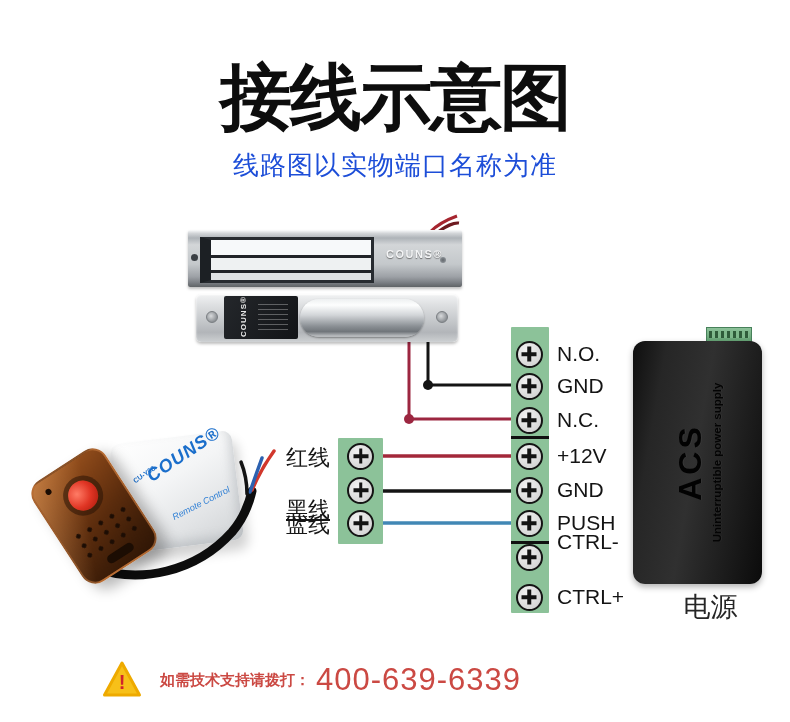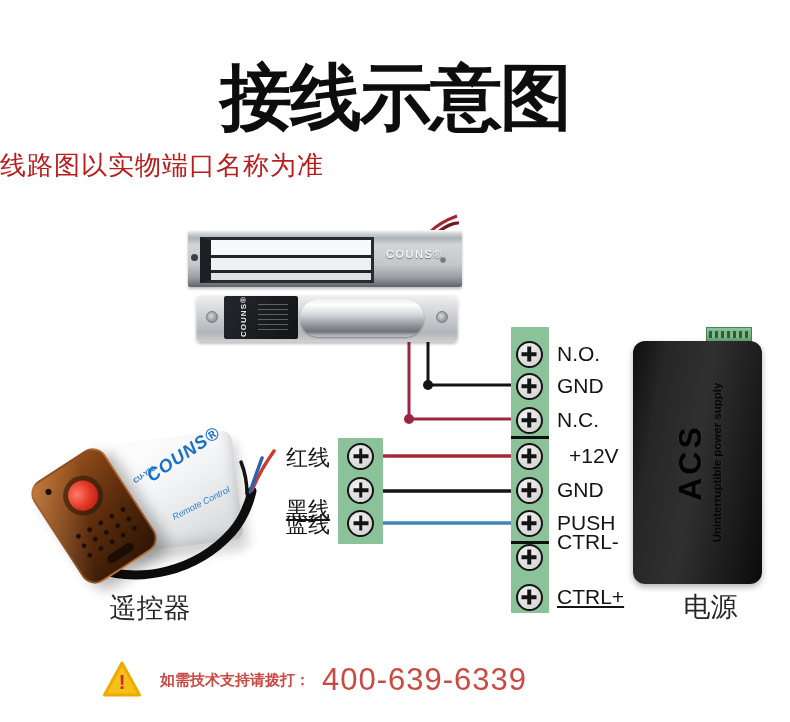--- a/index.html
+++ b/index.html
@@ -5,21 +5,21 @@
   html,body{margin:0;padding:0;background:#fff;}
   .canvas{
     position:relative;width:790px;height:722px;background:#ffffff;overflow:hidden;
     font-family:"Liberation Sans",sans-serif;color:#111;
   }
   .abs{position:absolute;}
 
   
   .title{left:0;top:50px;width:100%;text-align:center;font-size:72px;font-weight:900;
          color:#0d0d0d;letter-spacing:-2px;z-index:4;}
-  .subtitle{left:0;top:148px;width:100%;font-size:26px;color:#b91c1c;
+  .subtitle{left:0;top:148px;width:100%;text-align:center;font-size:26px;color:#1d4ed8;
             letter-spacing:1px;z-index:4;}
 
   
   .maglock{left:188px;top:230px;width:274px;height:57px;z-index:3;border-radius:2px;
     background:linear-gradient(180deg,#fbfcfd 0%,#d2d5d8 6%,#aeb3b8 14%,#d3d6d8 26%,#c4c8cb 60%,#9da1a6 82%,#7c8085 92%,#5f6366 100%);
     box-shadow:0 2px 3px rgba(0,0,0,.25);}
   .maglock-face{position:absolute;left:12px;top:7px;width:160px;height:40px;
     border:3px solid #272b30;border-left:11px solid #1c2024;
     background:linear-gradient(180deg,#f7f9fa 0%,#f7f9fa 38%,#212428 38%,#212428 46%,#eef1f2 46%,#eef1f2 74%,#212428 74%,#212428 82%,#dfe2e4 82%,#dfe2e4 100%);}
   .maglock-brand{position:absolute;left:198px;top:18px;color:#f4f5f6;font-size:11px;font-weight:700;
@@ -109,21 +109,21 @@
   .caption-remote{left:60px;top:590px;width:180px;}
   .caption-psu{left:646px;top:589px;width:129px;}
 
   
   .warning{left:102px;top:657px;height:46px;display:flex;align-items:center;z-index:4;white-space:nowrap;}
   .warn-tri{position:relative;width:40px;height:40px;margin-right:10px;flex:0 0 auto;}
   .warn-glyph{position:absolute;left:0;top:11px;width:40px;text-align:center;color:#d1242c;
     font-size:20px;font-weight:900;}
   .warn-headline{font-size:24px;font-weight:800;color:#c5303a;letter-spacing:1px;}
   .warn-support{font-size:15px;color:#cb4943;margin-left:8px;font-weight:600;}
-  .warn-phone{font-size:31px;color:#cb4943;margin-left:12px;letter-spacing:1px;}
+  .warn-phone{font-size:31px;color:#cb4943;margin-left:6px;letter-spacing:1px;}
 
   svg.overlay{position:absolute;left:0;top:0;z-index:2;pointer-events:none;}
 </style>
 </head>
 <body>
 
 <div class="canvas">
 
   <div class="abs title">接线示意图</div>
   <div class="abs subtitle">线路图以实物端口名称为准</div>
@@ -184,25 +184,25 @@
     <div class="screw" style="left:4.5px;top:115.5px;"></div>
     <div class="screw" style="left:4.5px;top:149.5px;"></div>
     <div class="screw" style="left:4.5px;top:182.5px;"></div>
     <div class="screw" style="left:4.5px;top:216.5px;"></div>
     <div class="screw" style="left:4.5px;top:256.5px;"></div>
   </div>
 
   <div class="abs term-label" style="top:342px;">N.O.</div>
   <div class="abs term-label" style="top:374px;">GND</div>
   <div class="abs term-label" style="top:408px;">N.C.</div>
-  <div class="abs term-label" style="top:444px;margin-left:12px;">+12V</div>
+  <div class="abs term-label" style="top:444px;">+12V</div>
   <div class="abs term-label" style="top:478px;">GND</div>
   <div class="abs term-label" style="top:511px;text-align:right;">PUSH</div>
   <div class="abs term-label" style="top:530px;">CTRL-</div>
-  <div class="abs term-label" style="top:585px;text-decoration:underline;">CTRL+</div>
+  <div class="abs term-label" style="top:585px;">CTRL+</div>
 
   <div class="abs psu-connector"></div>
   <div class="abs psu">
     <div class="psu-textwrap">
       <div class="psu-rot">
         <div class="psu-brand">ACS</div>
         <div class="psu-sub">Uninterruptible power supply</div>
       </div>
     </div>
   </div>
@@ -212,21 +212,20 @@
     <div class="rc-brand">COUNS®</div>
     <div class="rc-model">CU-Y08</div>
     <div class="rc-tagline">Remote Control</div>
   </div>
   <div class="abs fob">
     <div class="fob-led"></div>
     <div class="fob-button"></div>
     <div class="fob-dots"></div>
     <div class="fob-slot"></div>
   </div>
-  <div class="abs caption caption-remote">遥控器</div>
 
   <div class="abs warning">
     <div class="warn-tri">
       <svg width="40" height="40" viewBox="0 0 40 40">
         <path d="M20 3 L37.5 35 L2.5 35 Z" fill="#f7c019" stroke="#eeaa00" stroke-width="3" stroke-linejoin="round"></path>
       </svg>
       <div class="warn-glyph">!</div>
     </div>
     <span class="warn-support">如需技术支持请拨打：</span>
     <span class="warn-phone">400-639-6339</span>

